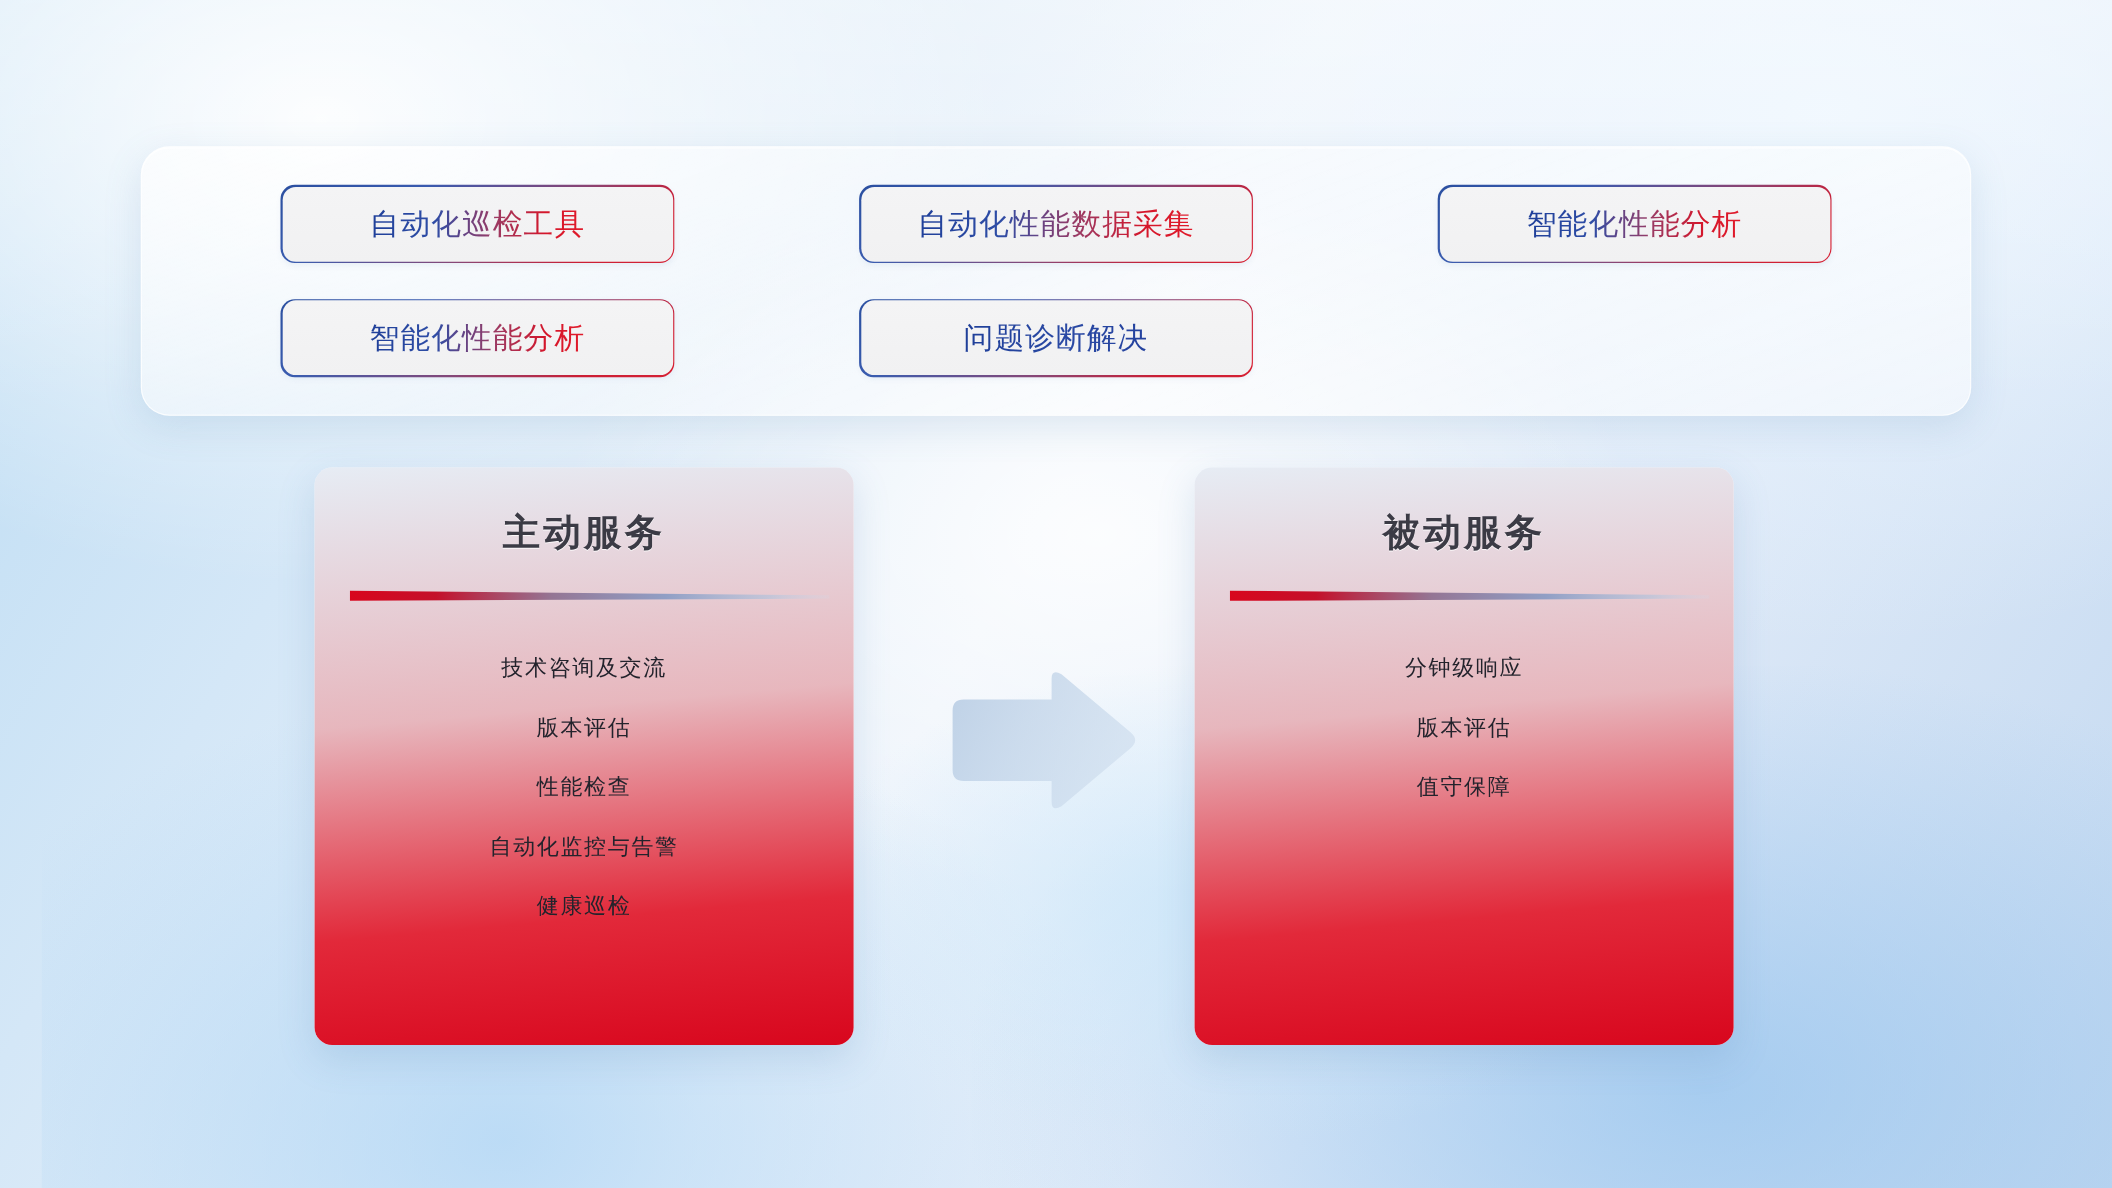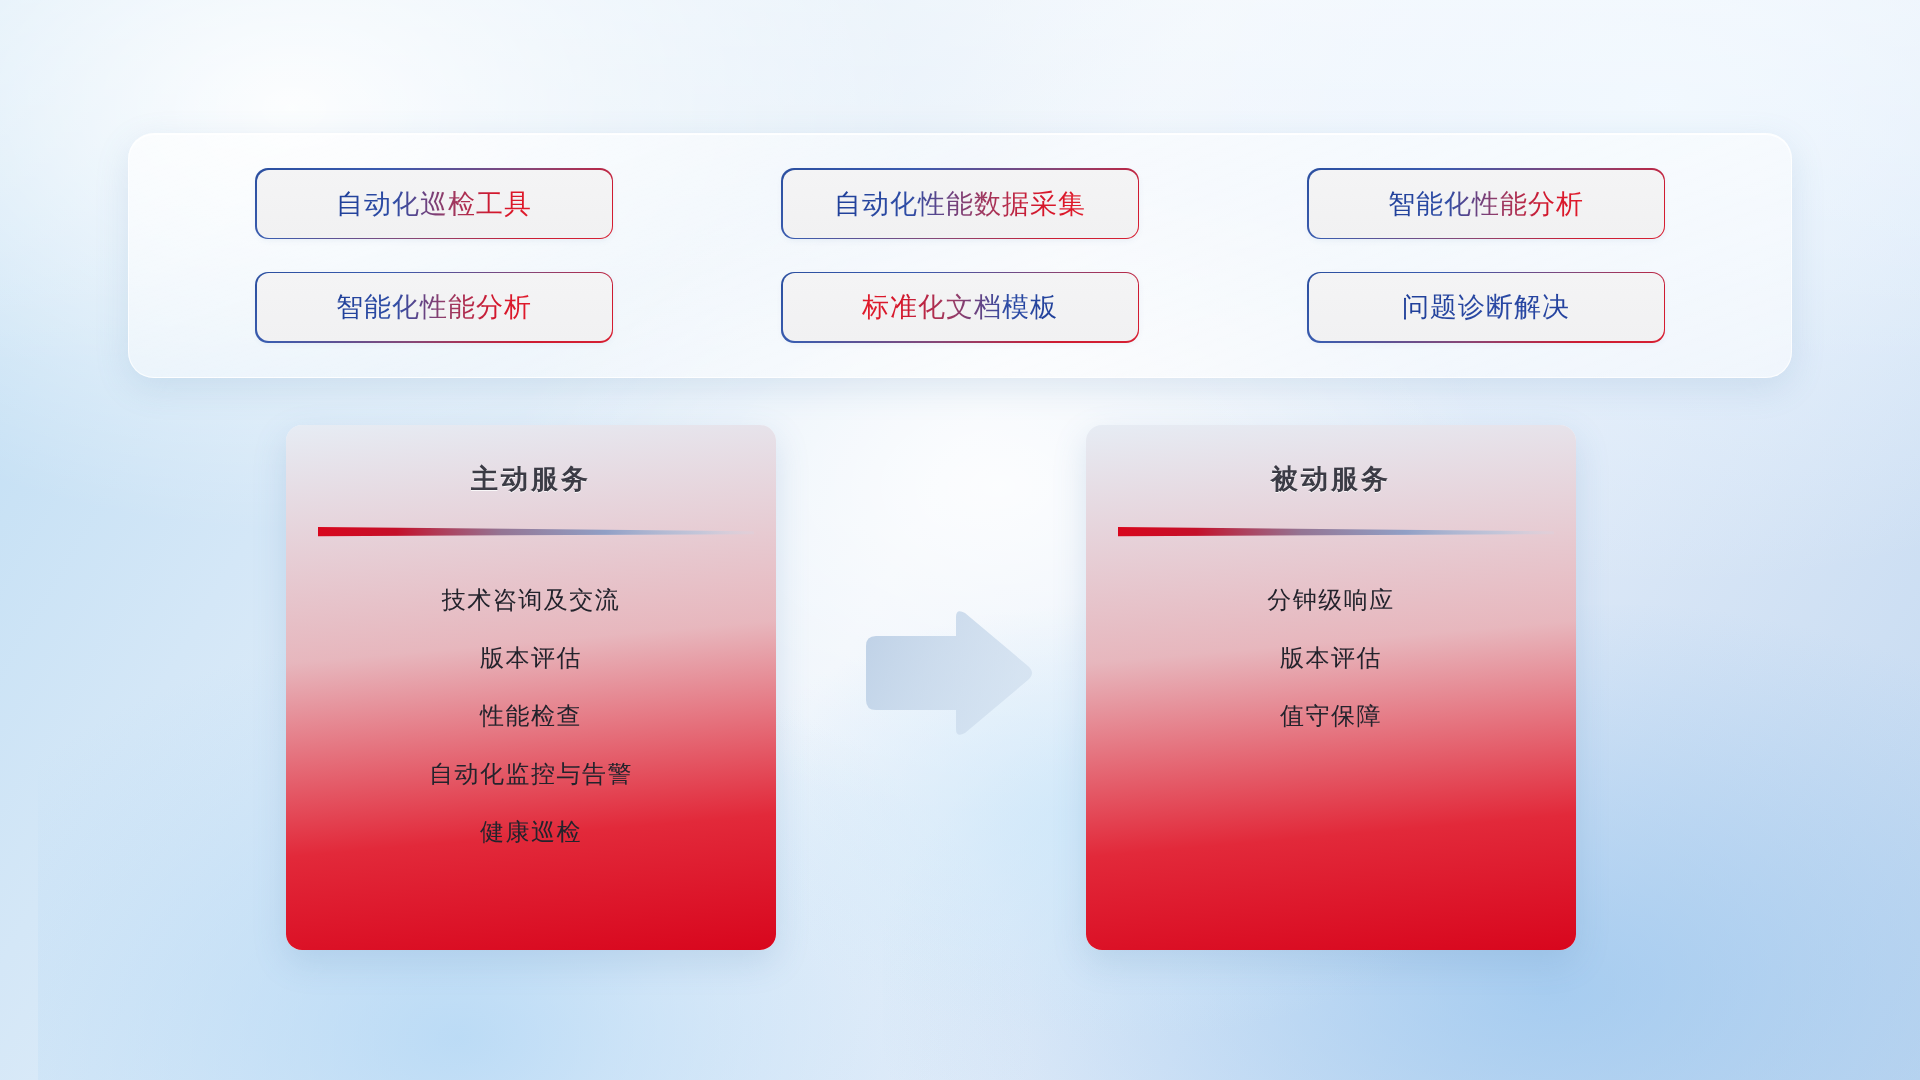--- a/index.html
+++ b/index.html
@@ -83,34 +83,34 @@
     overflow:hidden;
   }
   .card::before{
     content:"";position:absolute;inset:-1.4px;border-radius:17px;
     background:linear-gradient(175deg,rgba(230,236,244,.95) 0%,rgba(225,160,168,.75) 42%,#e2293a 76%,#d8061d 100%);
     z-index:-1;
   }
   #card-active{left:286px;}
   #card-passive{left:1086px;}
   .card-title{
-    text-align:center;font-size:27px;font-weight:700;color:#3b3b45;
+    text-align:center;font-size:34px;font-weight:700;color:#3b3b45;
     letter-spacing:3px;margin-top:36px;
     text-shadow:0 1px 0 rgba(255,255,255,.8);
   }
   .divider-wrap{position:relative;height:26px;margin-top:22px;}
   .divider{
     position:absolute;left:32px;right:22px;top:6px;height:12px;
   }
   .divider svg{display:block;width:100%;height:100%;}
   .card-list{
     margin:26px 0 0 0;padding:0;list-style:none;text-align:center;
   }
   .card-list li{
-    font-size:24px;color:#23232c;letter-spacing:1.5px;
+    font-size:20px;color:#23232c;letter-spacing:1.5px;
     line-height:1;padding:17px 0;
   }
 
   
   #flow-arrow{
     position:absolute;left:860px;top:608px;width:175px;height:130px;z-index:1;
   }
   #flow-arrow svg{display:block;width:100%;height:100%;}
 </style>
 </head>
@@ -138,23 +138,20 @@
   </div>
 
   <div class="pill">
     <span class="pill-txt">智能化性能分析</span>
   </div>
 
   <div class="pill">
     <span class="pill-txt">智能化性能分析</span>
   </div>
 
-  <div class="pill">
-    <span class="pill-txt rev">标准化文档模板</span>
-  </div>
 
   <div class="pill">
     <span class="pill-txt allblue">问题诊断解决</span>
   </div>
 
 </div>
 
 <div class="card" id="card-active">
   <div class="card-title">主动服务</div>
 

